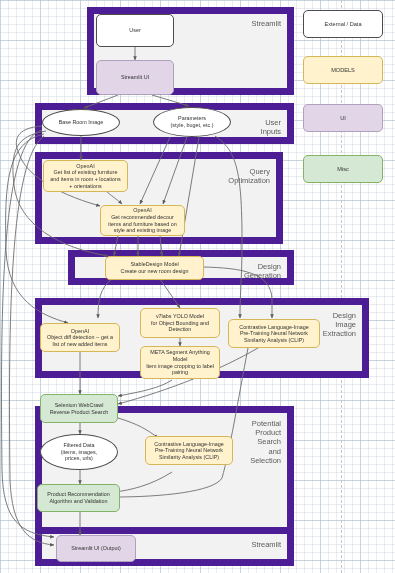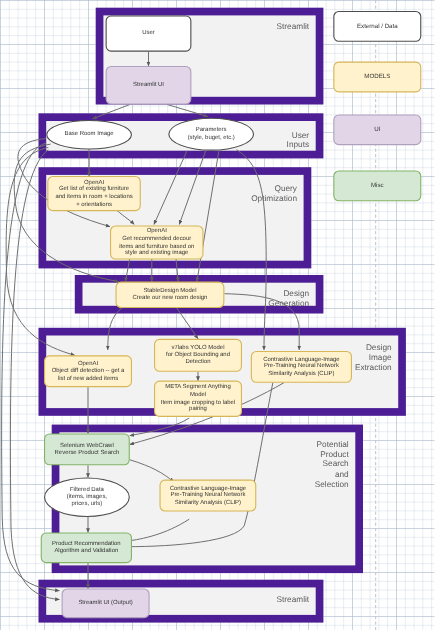--- a/index.html
+++ b/index.html
@@ -110,21 +110,21 @@
     <div class="group-label" style="top:5px;right:6px;">Design
 Generation</div>
   </div>
 
   <div class="group" style="left:35px;top:298px;width:334px;height:80px;">
     <div class="group-label" style="top:6px;right:6px;">Design
 Image
 Extraction</div>
   </div>
 
-  <div class="group" style="left:35px;top:386px;width:283px;height:135px;margin-left:12px;">
+  <div class="group" style="left:35px;top:406px;width:259px;height:135px;">
     <div class="group-label" style="top:6px;right:6px;">Potential
 Product
 Search
 and
 Selection</div>
   </div>
 
   <div class="group" style="left:35px;top:527px;width:259px;height:39px;">
     <div class="group-label" style="top:6px;right:6px;">Streamlit</div>
   </div>

